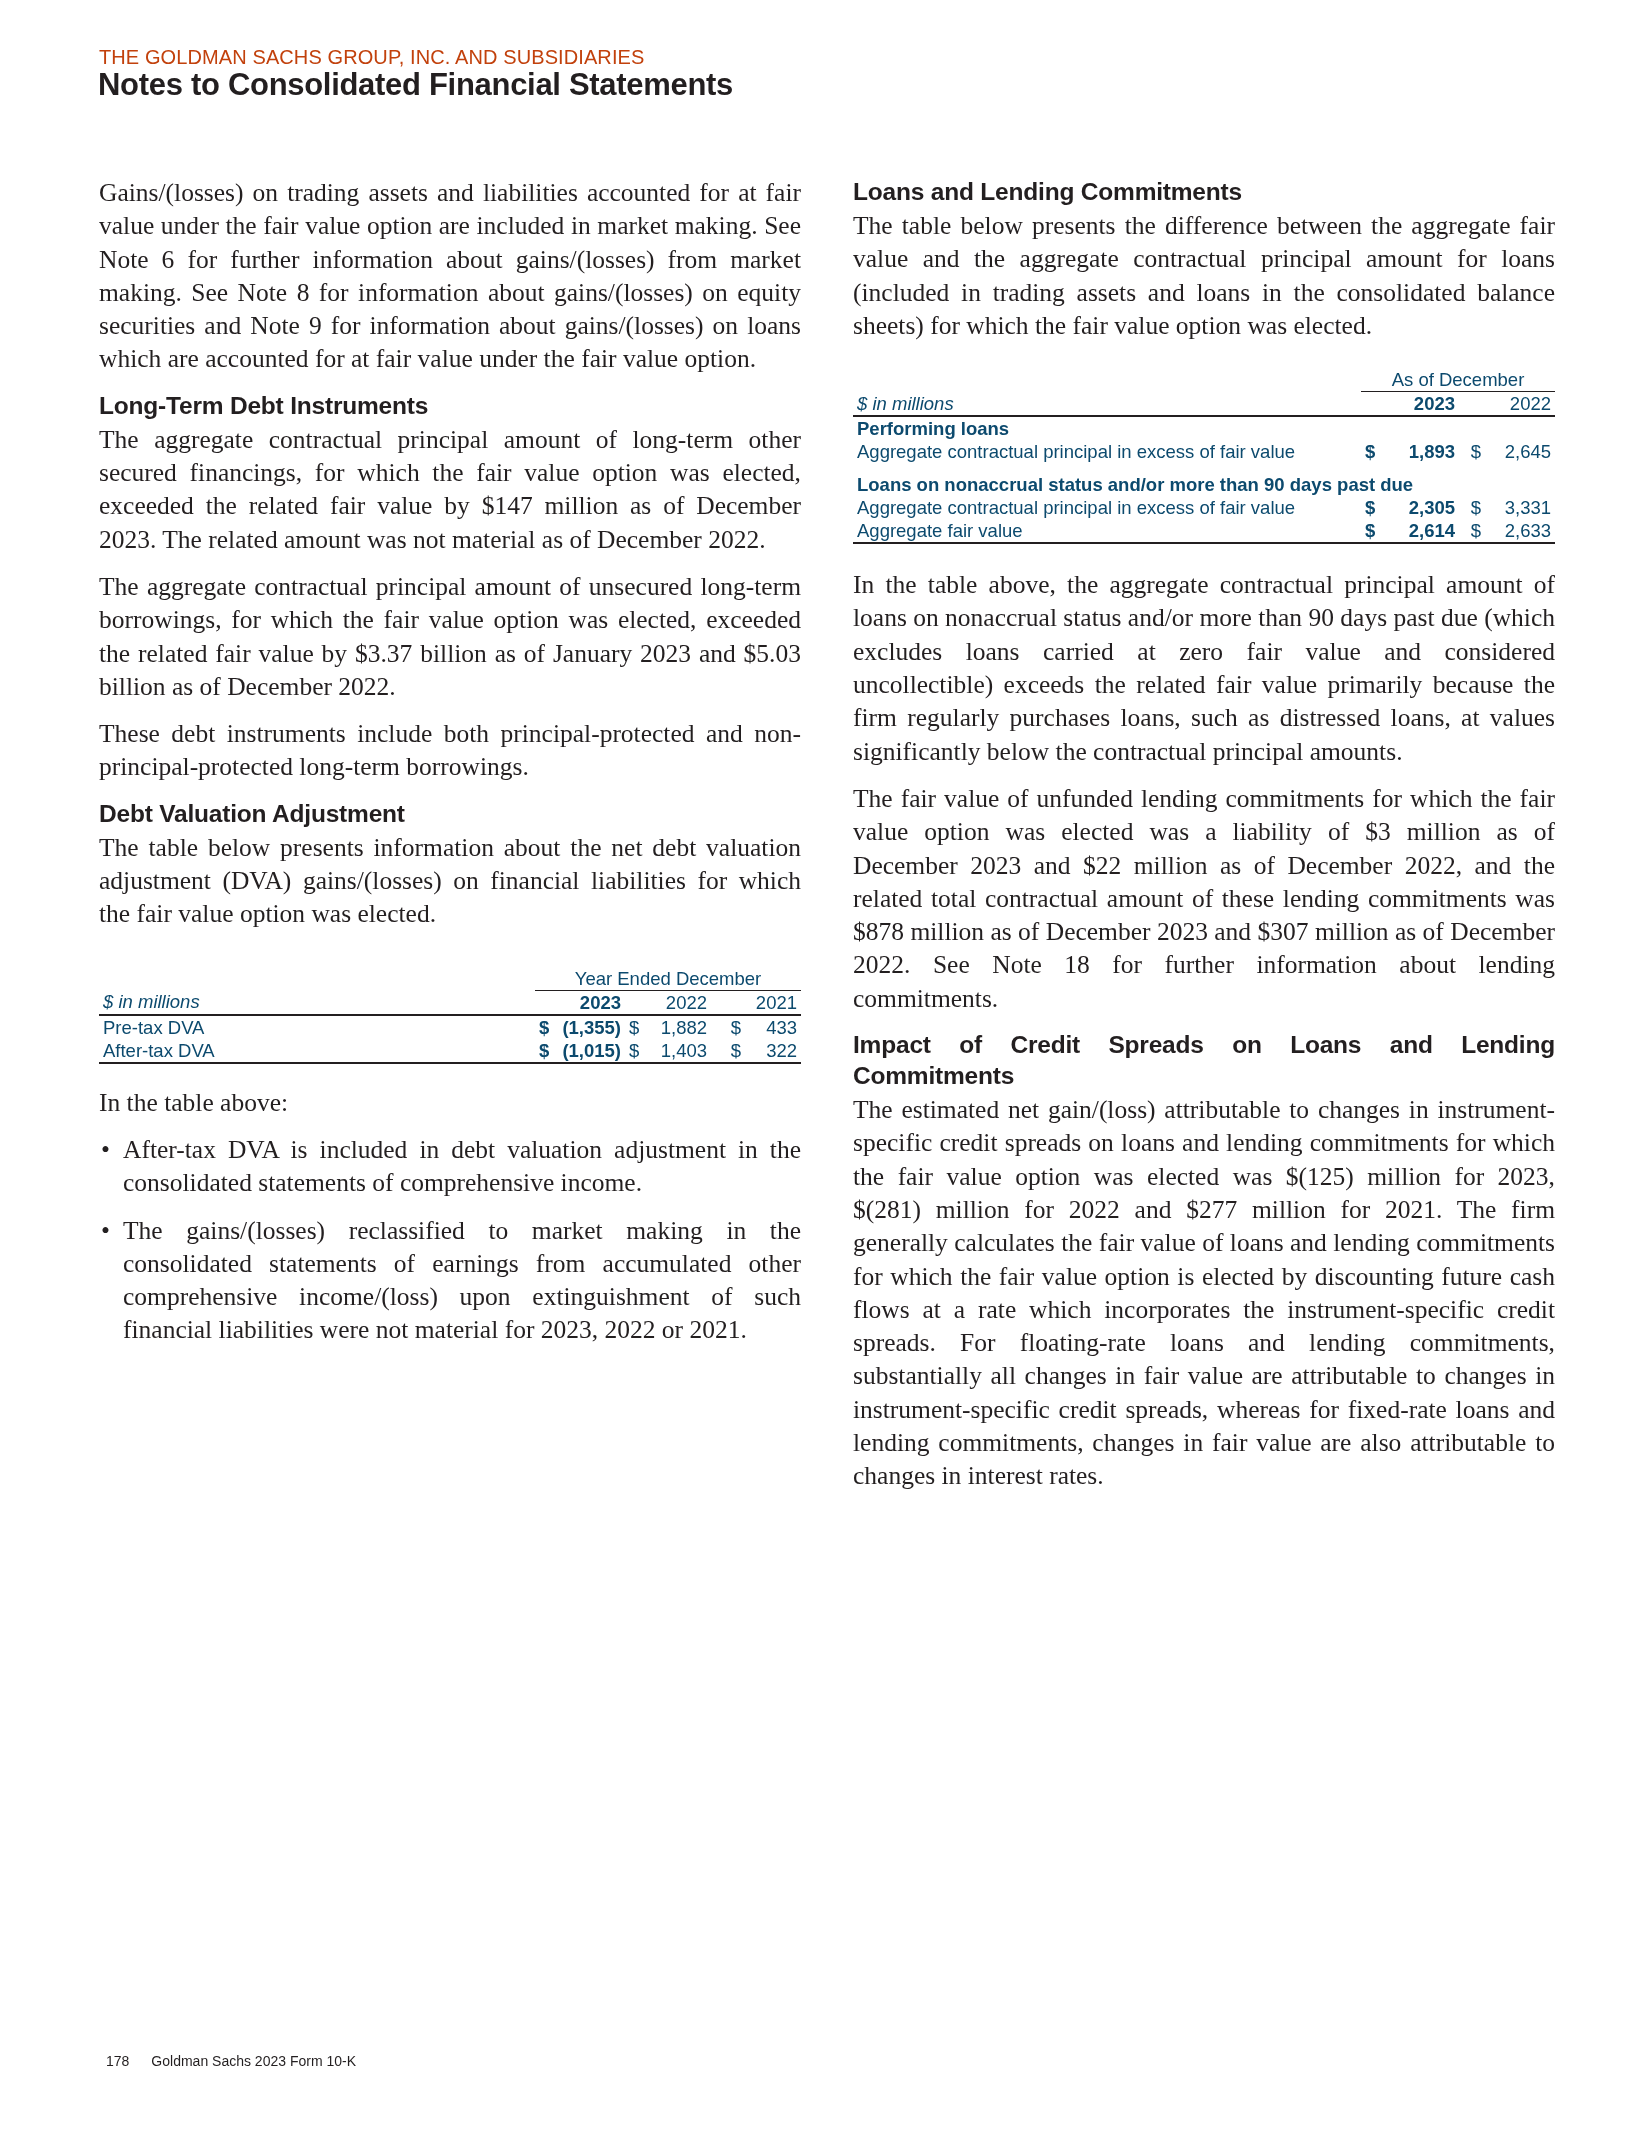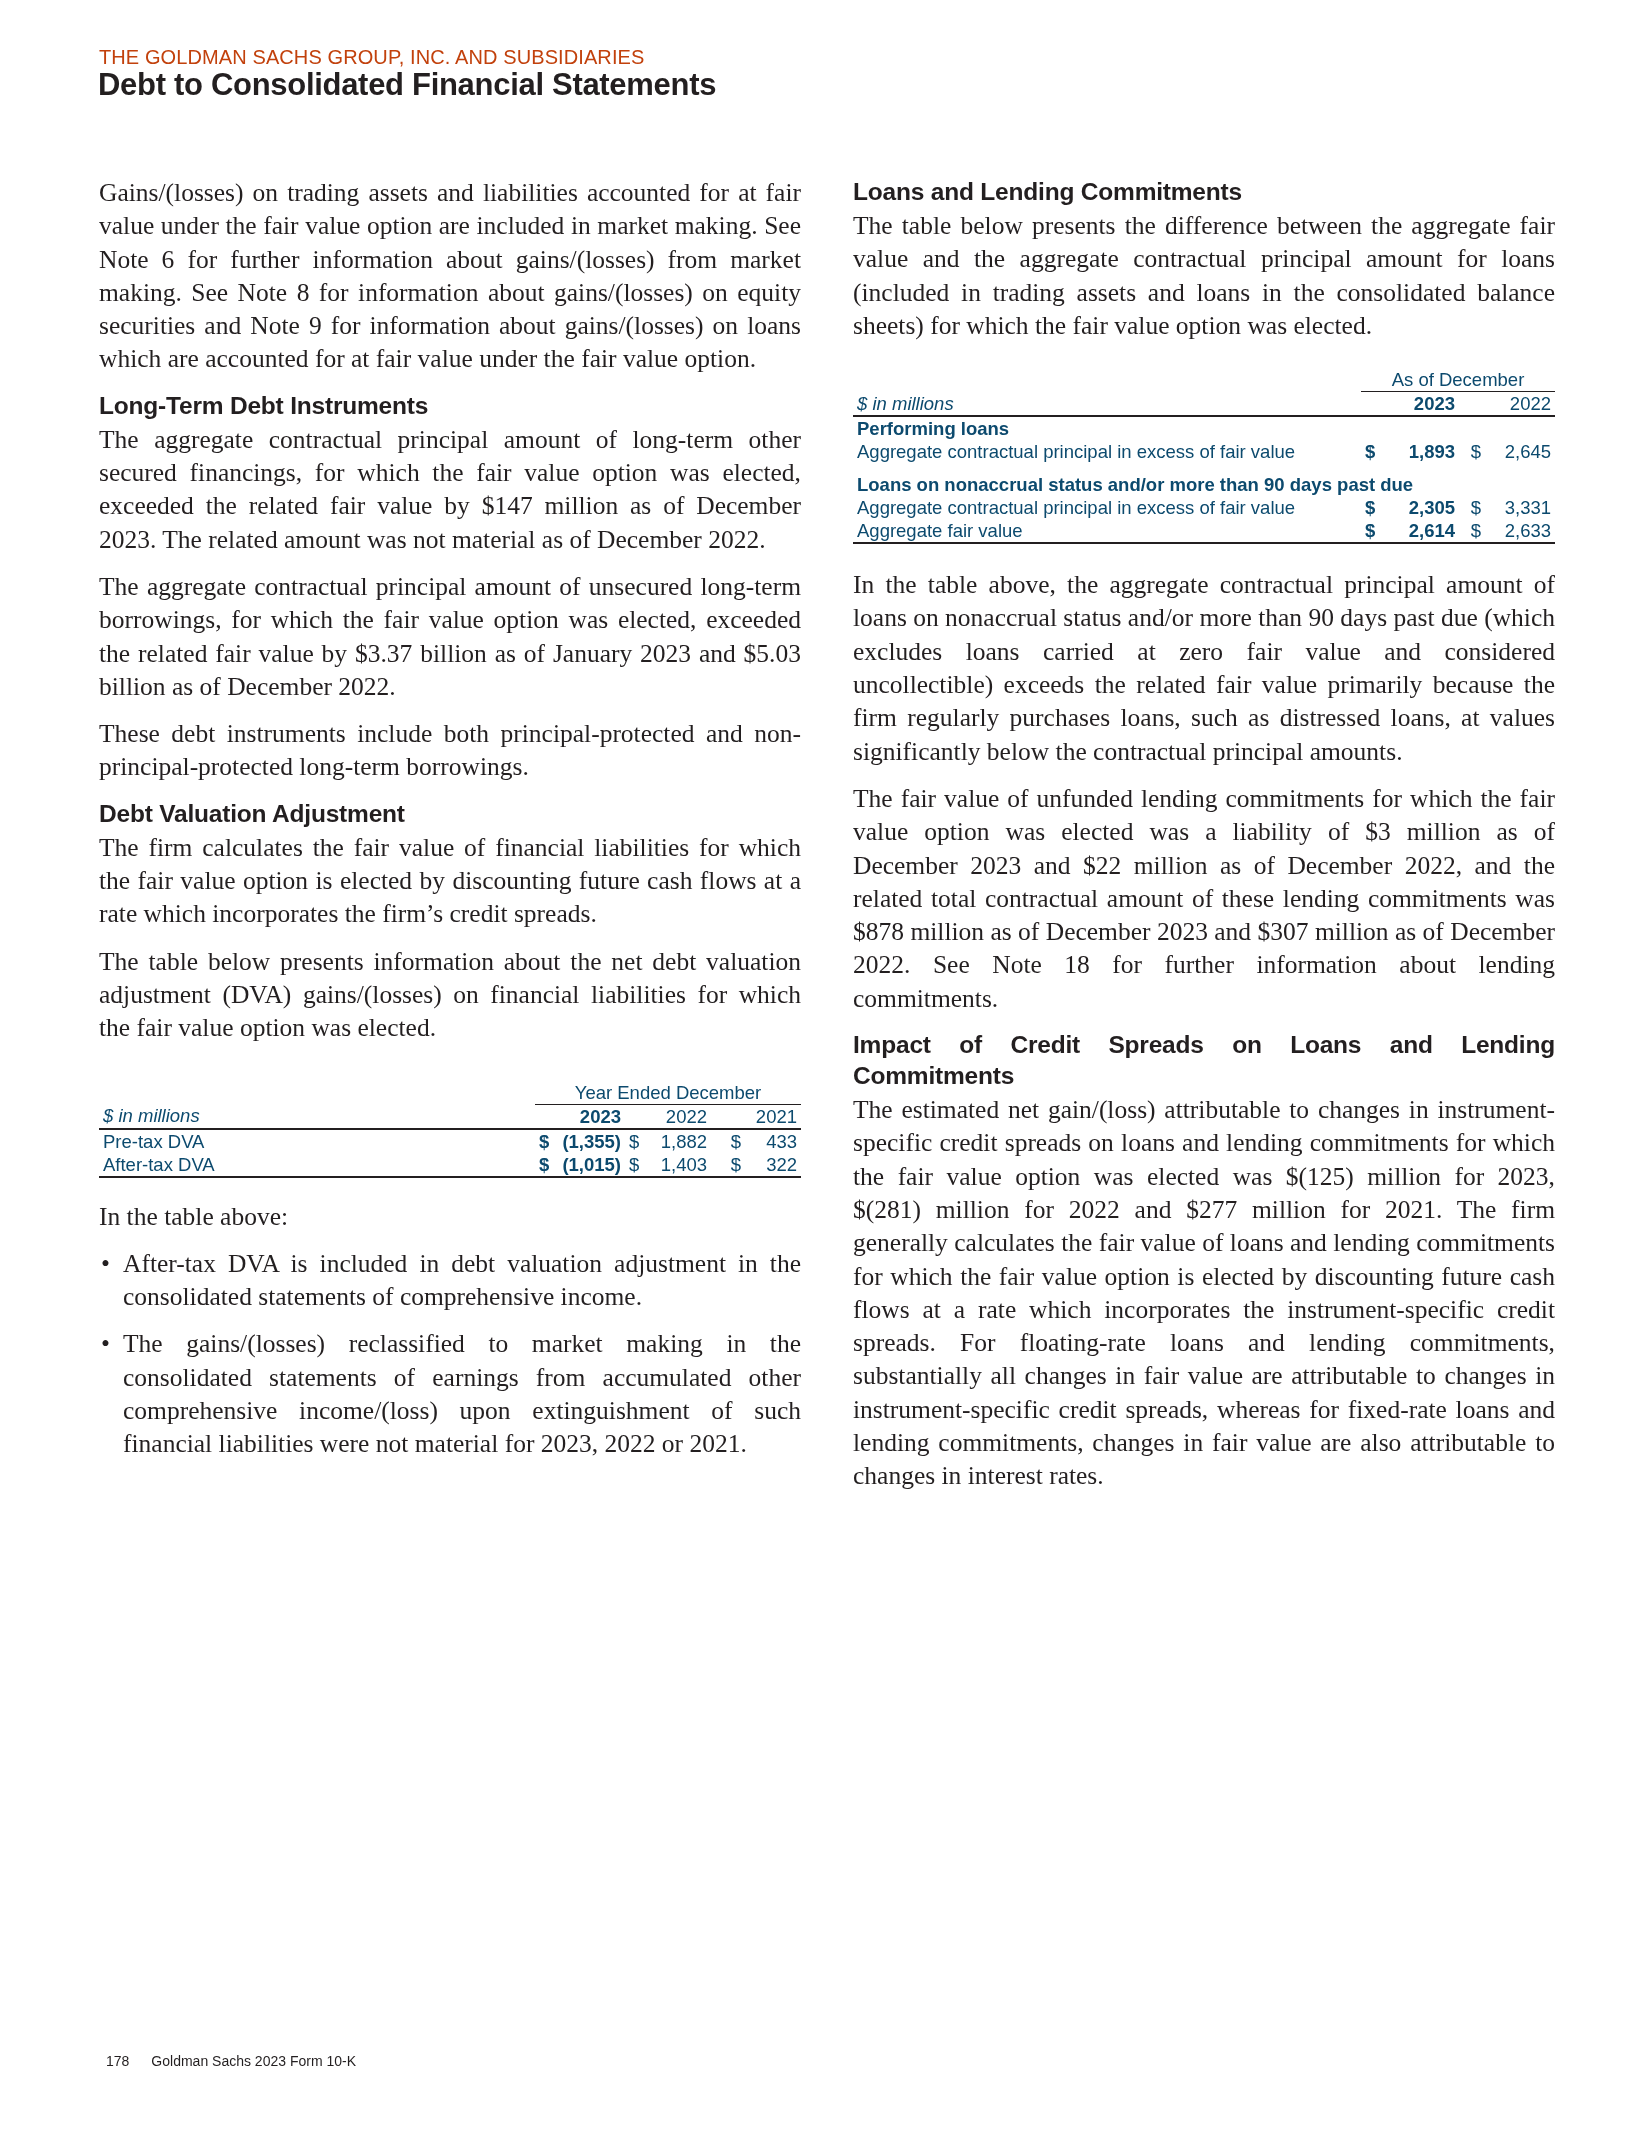--- a/index.html
+++ b/index.html
@@ -29,32 +29,31 @@
   .b { font-weight:bold; }
   .cat { font-weight:bold; }
 
   .footer { position:absolute; left:106px; top:2053px; font-family:"Liberation Sans", sans-serif; font-size:14px; color:#231f20; }
   .footer .pg { margin-right:22px; }
 </style>
 </head>
 <body>
 
 <div class="hdr-company">THE GOLDMAN SACHS GROUP, INC. AND SUBSIDIARIES</div>
-<div class="hdr-title">Debt to Consolidated Financial Statements</div>
+<div class="hdr-title">Notes to Consolidated Financial Statements</div>
 
 <div class="col col-left">
   <p class="body">Gains/(losses) on trading assets and liabilities accounted for at fair value under the fair value option are included in market making. See Note 6 for further information about gains/(losses) from market making. See Note 8 for information about gains/(losses) on equity securities and Note 9 for information about gains/(losses) on loans which are accounted for at fair value under the fair value option.</p>
 
   <h2 class="sec">Long-Term Debt Instruments</h2>
   <p class="body">The aggregate contractual principal amount of long-term other secured financings, for which the fair value option was elected, exceeded the related fair value by $147 million as of December 2023. The related amount was not material as of December 2022.</p>
   <p class="body">The aggregate contractual principal amount of unsecured long-term borrowings, for which the fair value option was elected, exceeded the related fair value by $3.37 billion as of January 2023 and $5.03 billion as of December 2022.</p>
   <p class="body">These debt instruments include both principal-protected and non-principal-protected long-term borrowings.</p>
 
   <h2 class="sec">Debt Valuation Adjustment</h2>
-  <p class="body">The firm calculates the fair value of financial liabilities for which the fair value option is elected by discounting future cash flows at a rate which incorporates the firm’s credit spreads.</p>
   <p class="body">The table below presents information about the net debt valuation adjustment (DVA) gains/(losses) on financial liabilities for which the fair value option was elected.</p>
 
   <div style="height:22px"></div>
   <table class="fin">
     <colgroup>
       <col style="width:auto">
       <col style="width:22px">
         <col style="width:68px">
       <col style="width:22px">
         <col style="width:64px">

